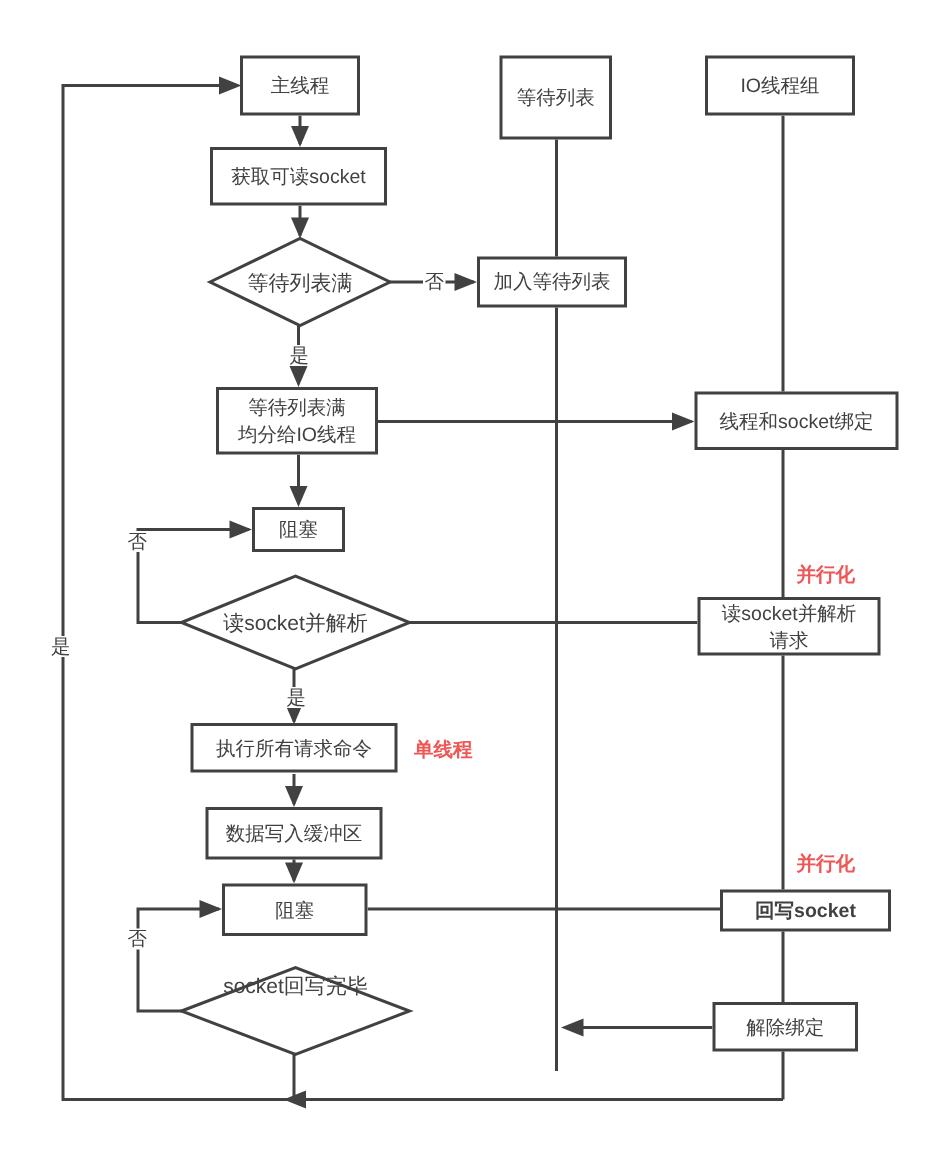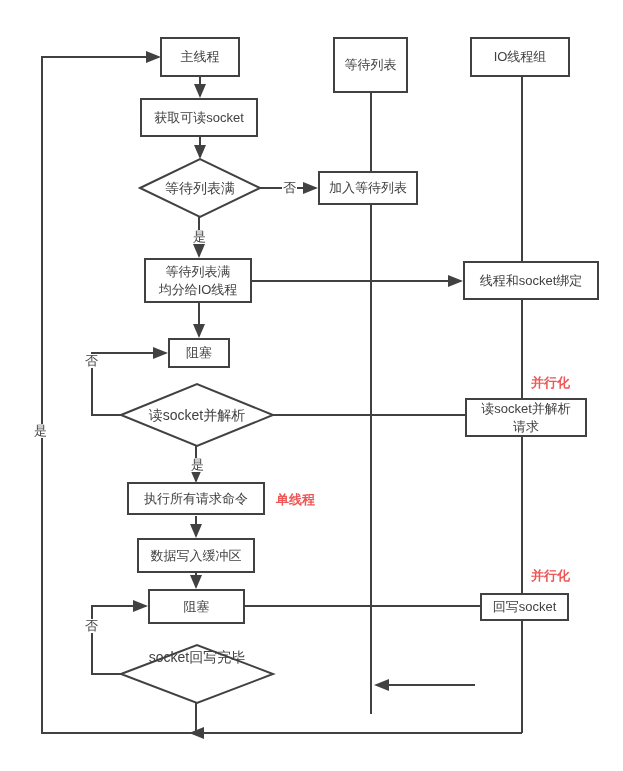--- a/index.html
+++ b/index.html
@@ -110,21 +110,22 @@
   <div class="node" style="left:318px;top:171px;width:100px;height:34px;">加入等待列表</div>
   <div class="node" style="left:144px;top:258px;width:108px;height:45px;">等待列表满
 均分给IO线程</div>
   <div class="node" style="left:463px;top:261px;width:136px;height:39px;">线程和socket绑定</div>
   <div class="node" style="left:168px;top:338px;width:62px;height:30px;">阻塞</div>
   <div class="node" style="left:465px;top:398px;width:122px;height:39px;">读socket并解析
 请求</div>
   <div class="node" style="left:127px;top:482px;width:138px;height:33px;">执行所有请求命令</div>
   <div class="node" style="left:137px;top:538px;width:118px;height:35px;">数据写入缓冲区</div>
   <div class="node" style="left:148px;top:589px;width:97px;height:35px;">阻塞</div>
-  <div class="node" style="left:480px;top:593px;width:89px;height:28px;">回写socket</div>
+  <div class="node" style="left:480px;top:593px;width:114px;height:28px;font-weight:bold;">回写socket</div>
+  <div class="node" style="left:475px;top:668px;width:97px;height:33px;">解除绑定</div>
 
   <div class="dlabel" style="left:150px;top:181px;width:100px;">等待列表满</div>
   <div class="dlabel" style="left:132px;top:408px;width:130px;">读socket并解析</div>
   <div class="dlabel" style="left:132px;top:650px;width:130px;">socket回写完毕</div>
 
   <div class="elabel" style="left:282px;top:181px;">否</div>
   <div class="elabel" style="left:192px;top:230px;">是</div>
   <div class="elabel" style="left:84px;top:354px;">否</div>
   <div class="elabel" style="left:190px;top:458px;">是</div>
   <div class="elabel" style="left:84px;top:619px;">否</div>

